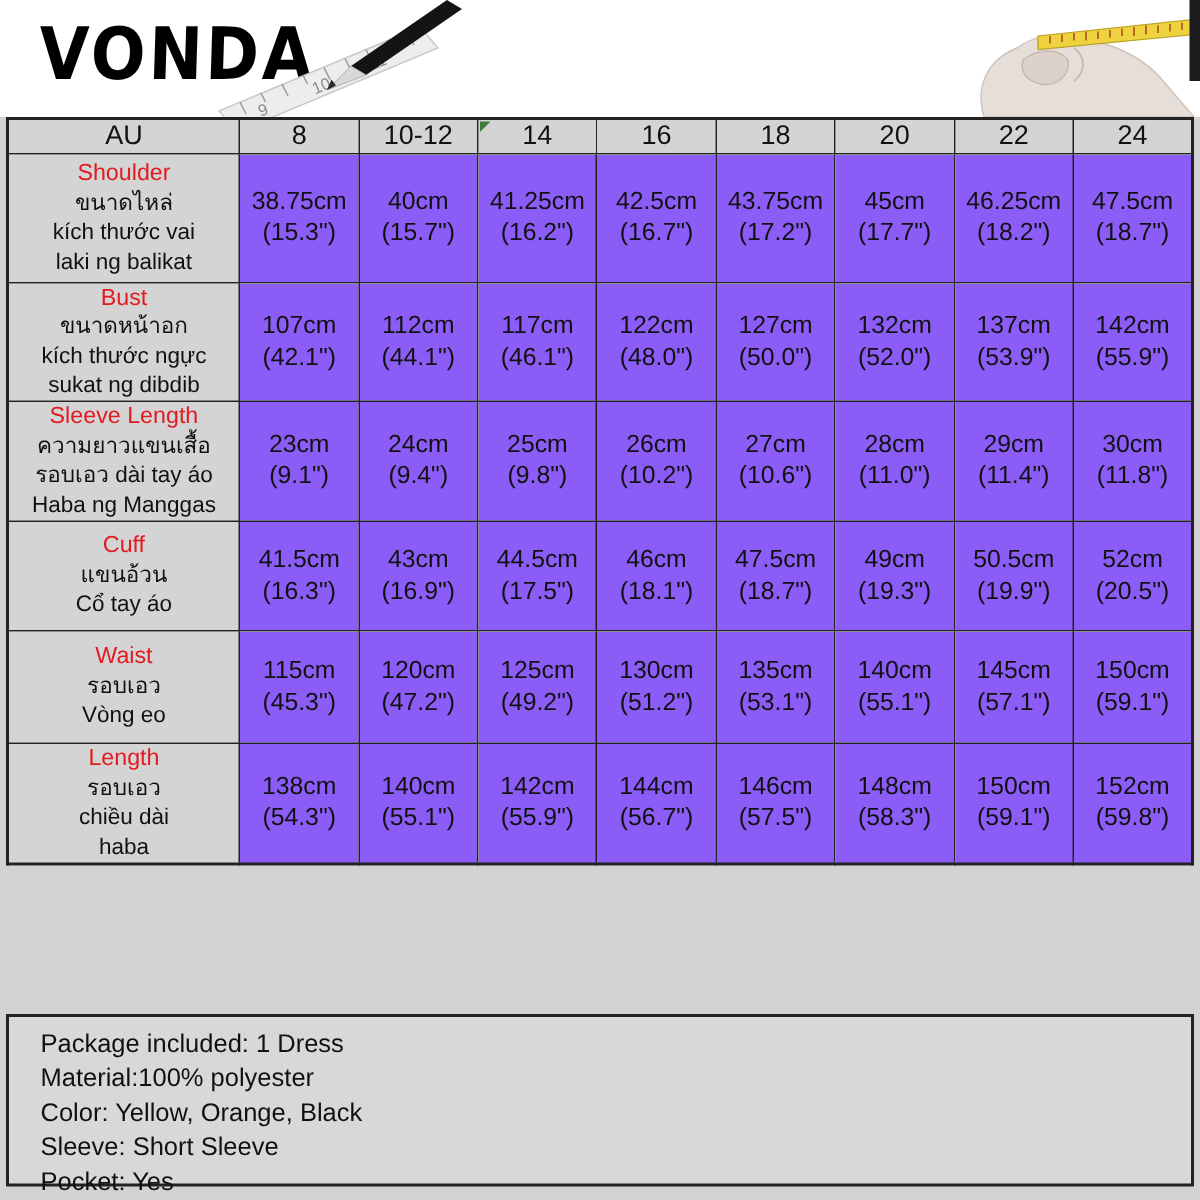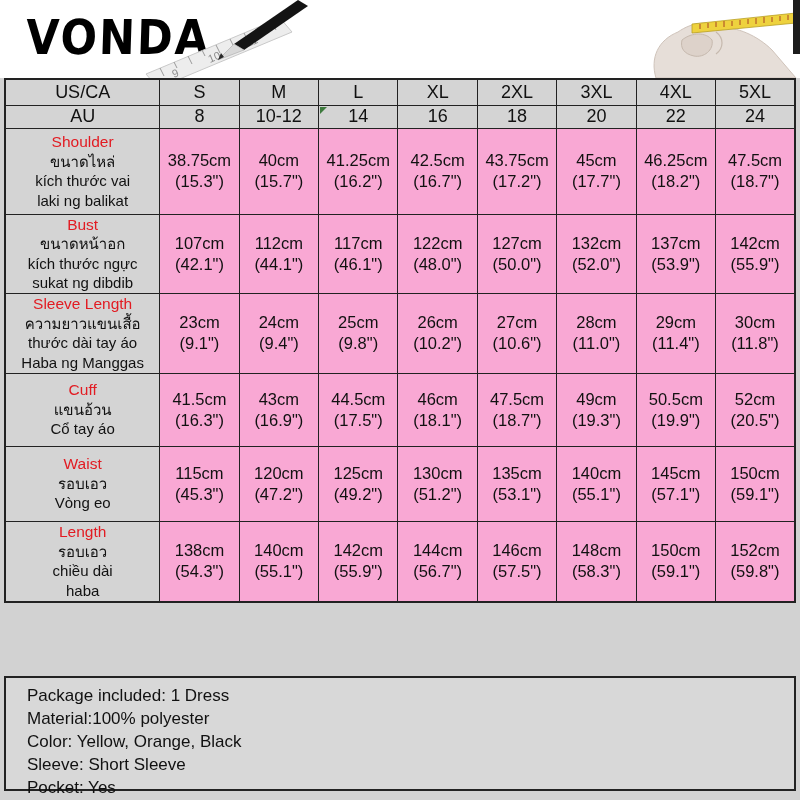--- a/index.html
+++ b/index.html
@@ -24,21 +24,21 @@
   .c-data{width:79px;}
   .lab{background:var(--cell-gray);}
   .red-lab{color:var(--red);}
   .hr td{background:var(--cell-gray);font-size:18px;}
   .hr0{height:45px;} .hr0 .lab{font-size:17px;}
   .hr1{height:26px;font-size:17px;} .hr2{height:28px;} .hr3{height:23px;border-radius:11px;}
   .mr0{height:86px;} .mr1{height:68px;} .mr2{height:80px;}
   .mr3{height:73px;} .mr4{height:75px;} .mr5{height:81px;}
   .mlab{font-size:15px;line-height:19.5px;padding:2px 0;}
   .mname{font-size:15.5px;}
-  .val{background:#f9a8d4;font-size:16.5px;line-height:21px;}
+  .val{background:#8b5cf6;font-size:16.5px;line-height:21px;}
   .flag{position:relative;}
   .flag::before{content:'';position:absolute;top:1px;left:1px;width:0;height:0;
                 border-top:7px solid var(--flag-green);border-right:7px solid transparent;}
 
   
   #info-box{position:absolute;top:676px;left:4px;width:792px;height:115px;box-sizing:border-box;
             background:var(--info-bg);border:2px solid var(--border);padding:6px 21px;
             font-size:17px;line-height:23px;}
 </style>
 </head>
@@ -105,31 +105,20 @@
       <col class="c-data">
         <col class="c-data">
         <col class="c-data">
         <col class="c-data">
       <col class="c-data">
         <col class="c-data">
         <col class="c-data">
         <col class="c-data">
     </colgroup>
     <tbody id="table-body">
-        <tr class="hr hr1">
-          <td class="lab">US/CA</td>
-          <td class="szv">S</td>
-          <td class="szv">M</td>
-          <td class="szv">L</td>
-          <td class="szv">XL</td>
-          <td class="szv">2XL</td>
-          <td class="szv">3XL</td>
-          <td class="szv">4XL</td>
-          <td class="szv">5XL</td>
-        </tr>
         <tr class="hr hr3">
           <td class="lab">AU</td>
           <td class="szv">8</td>
           <td class="szv">10-12</td>
           <td class="szv flag">14</td>
           <td class="szv">16</td>
           <td class="szv">18</td>
           <td class="szv">20</td>
           <td class="szv">22</td>
           <td class="szv">24</td>
@@ -211,21 +200,21 @@
           </td>
           <td class="val">
             <div class="cm">142cm</div>
             <div class="inch">(55.9")</div>
           </td>
         </tr>
         <tr class="mr mr2">
           <td class="lab mlab">
             <div class="mname red-lab">Sleeve Length</div>
             <div class="trans">ความยาวแขนเสื้อ</div>
-            <div class="trans">thước dài tay áo</div>
+            <div class="trans">รอบเอว dài tay áo</div>
             <div class="trans">Haba ng Manggas</div>
           </td>
           <td class="val">
             <div class="cm">23cm</div>
             <div class="inch">(9.1")</div>
           </td>
           <td class="val">
             <div class="cm">24cm</div>
             <div class="inch">(9.4")</div>
           </td>

